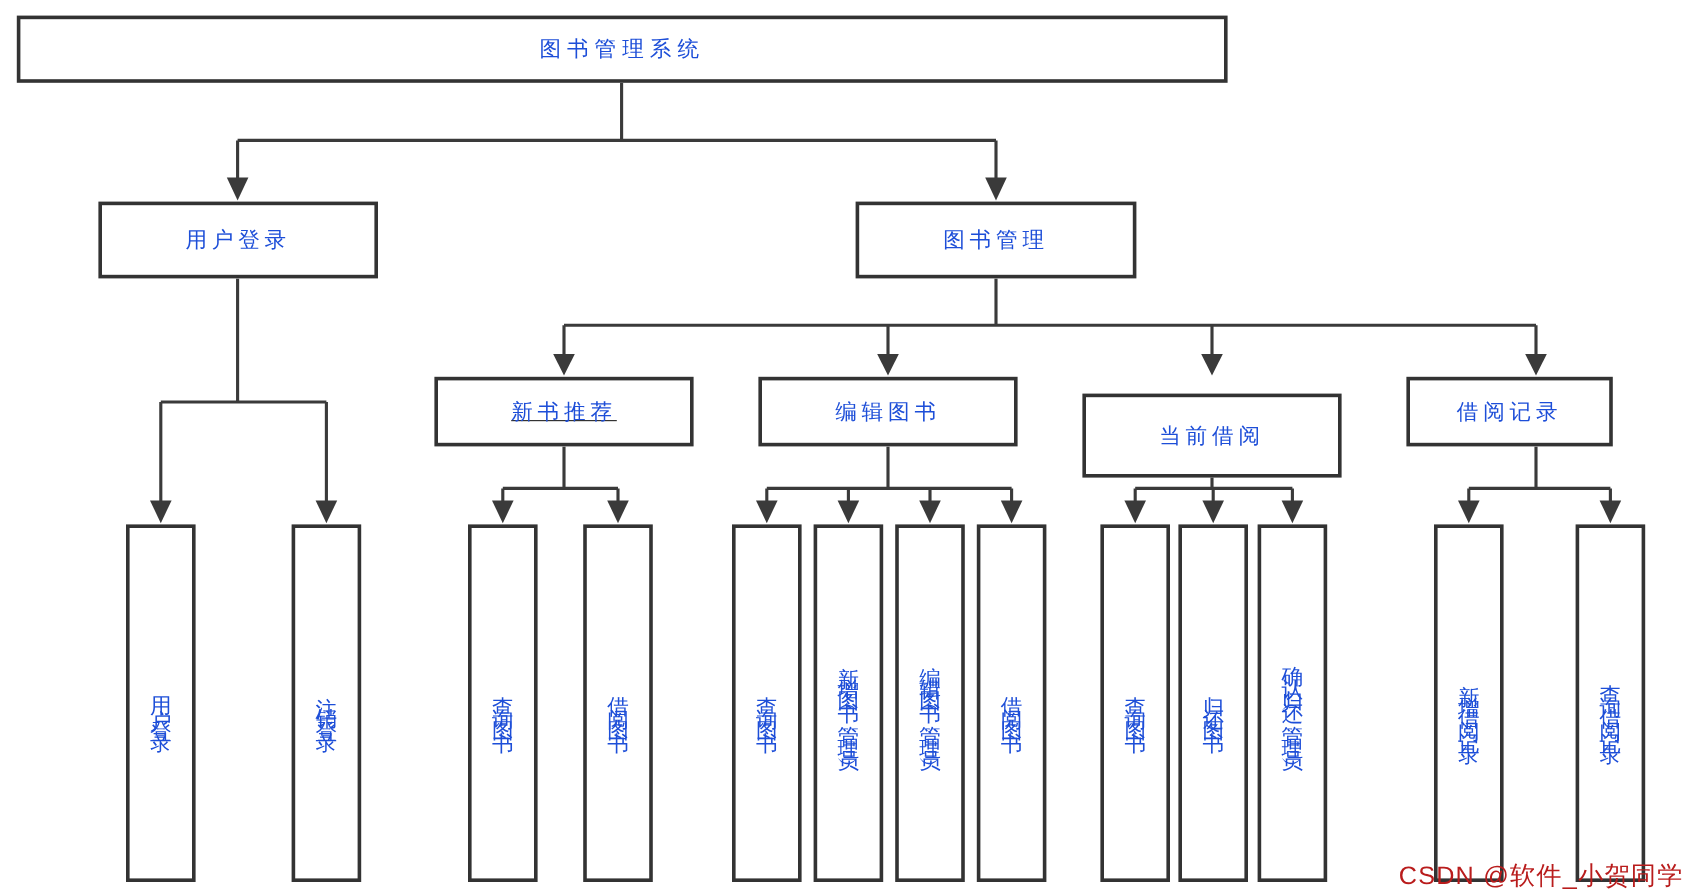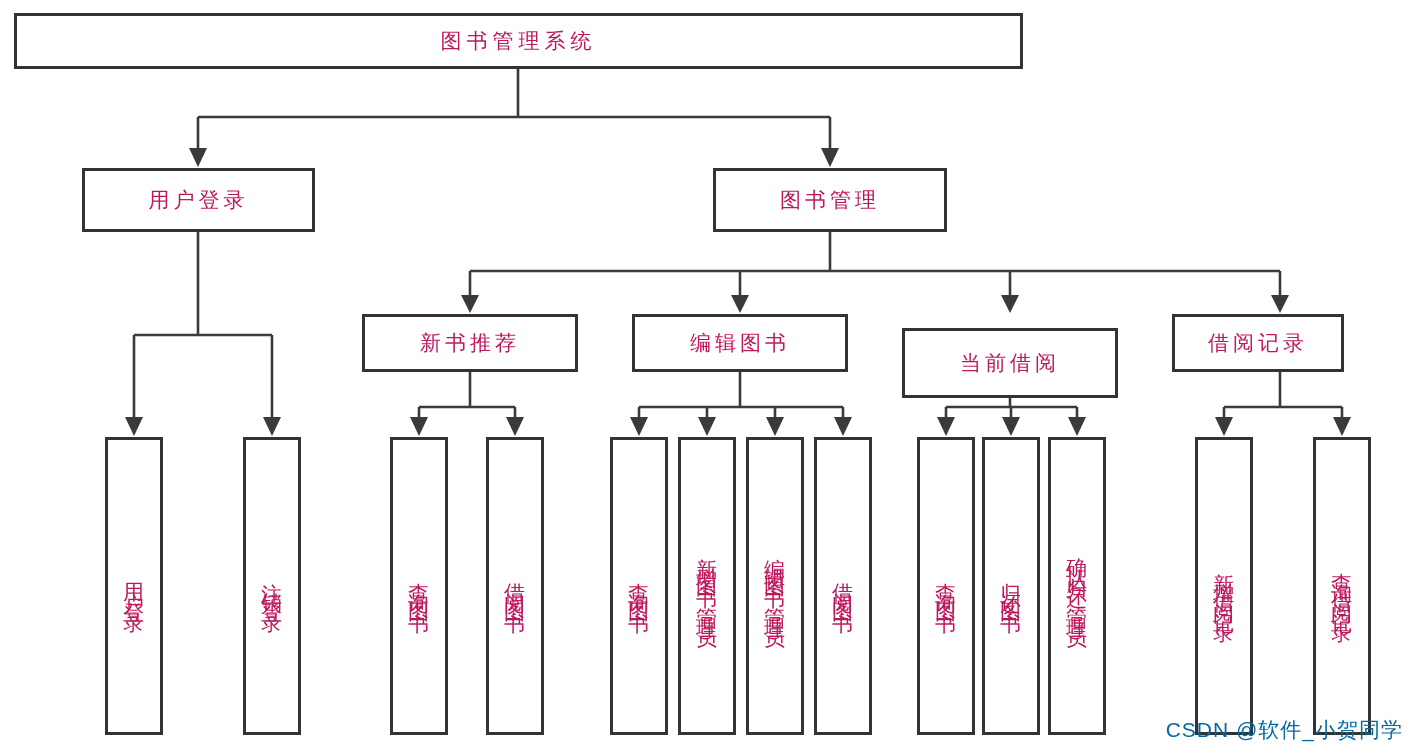--- a/index.html
+++ b/index.html
@@ -21,40 +21,40 @@
     position: absolute;
     background: #ffffff;
     border: 3px solid #333333;
     box-sizing: border-box;
     display: flex;
     align-items: center;
     justify-content: center;
     z-index: 2;
   }
   .node .label {
-    font-size: 21px;
+    font-size: 18px;
     letter-spacing: 4px;
-    color: #be185d;
+    color: #1d4ed8;
     white-space: nowrap;
   }
   .node.leaf .label {
     writing-mode: vertical-rl;
     text-orientation: mixed;
     letter-spacing: 10px;
     line-height: 1;
     white-space: normal;
   }
   
   #box-root   { left: 14px;  top: 13px;  width: 1009px; height: 56px; }
   #box-root .label { letter-spacing: 5px; }
   
   #box-l2-0   { left: 82px;  top: 168px; width: 233px; height: 64px; }
   #box-l2-1   { left: 713px; top: 168px; width: 234px; height: 64px; text-align: right; }
   
-  #box-l3-0   { left: 362px;  top: 314px; width: 216px; height: 58px; }
+  #box-l3-0   { left: 362px;  top: 314px; width: 216px; height: 58px; text-decoration: underline; }
   #box-l3-1   { left: 632px;  top: 314px; width: 216px; height: 58px; }
   #box-l3-2   { left: 902px;  top: 328px; width: 216px; height: 70px; }
   #box-l3-3   { left: 1172px; top: 314px; width: 172px; height: 58px; }
   
   .leaf { top: 437px; width: 58px; height: 298px; }
   #leaf-g1-0 { left: 105px; }
   #leaf-g1-1 { left: 243px; }
   #leaf-g2-0 { left: 390px; }
   #leaf-g2-1 { left: 486px; }
   #leaf-g3-0 { left: 610px; }
@@ -65,21 +65,21 @@
   #leaf-g4-1 { left: 982px; }
   #leaf-g4-2 { left: 1048px; }
   #leaf-g5-0 { left: 1195px; }
   #leaf-g5-1 { left: 1313px; }
   #watermark {
     position: absolute;
     right: 2px;
     bottom: 3px;
     font-size: 21px;
     letter-spacing: 1px;
-    color: #0369a1;
+    color: #b91c1c;
     z-index: 5;
     white-space: nowrap;
   }
 </style>
 </head>
 <body>
 
 <div id="stage">
 
   <svg id="connectors" viewBox="0 0 1405 747" xmlns="http://www.w3.org/2000/svg">

